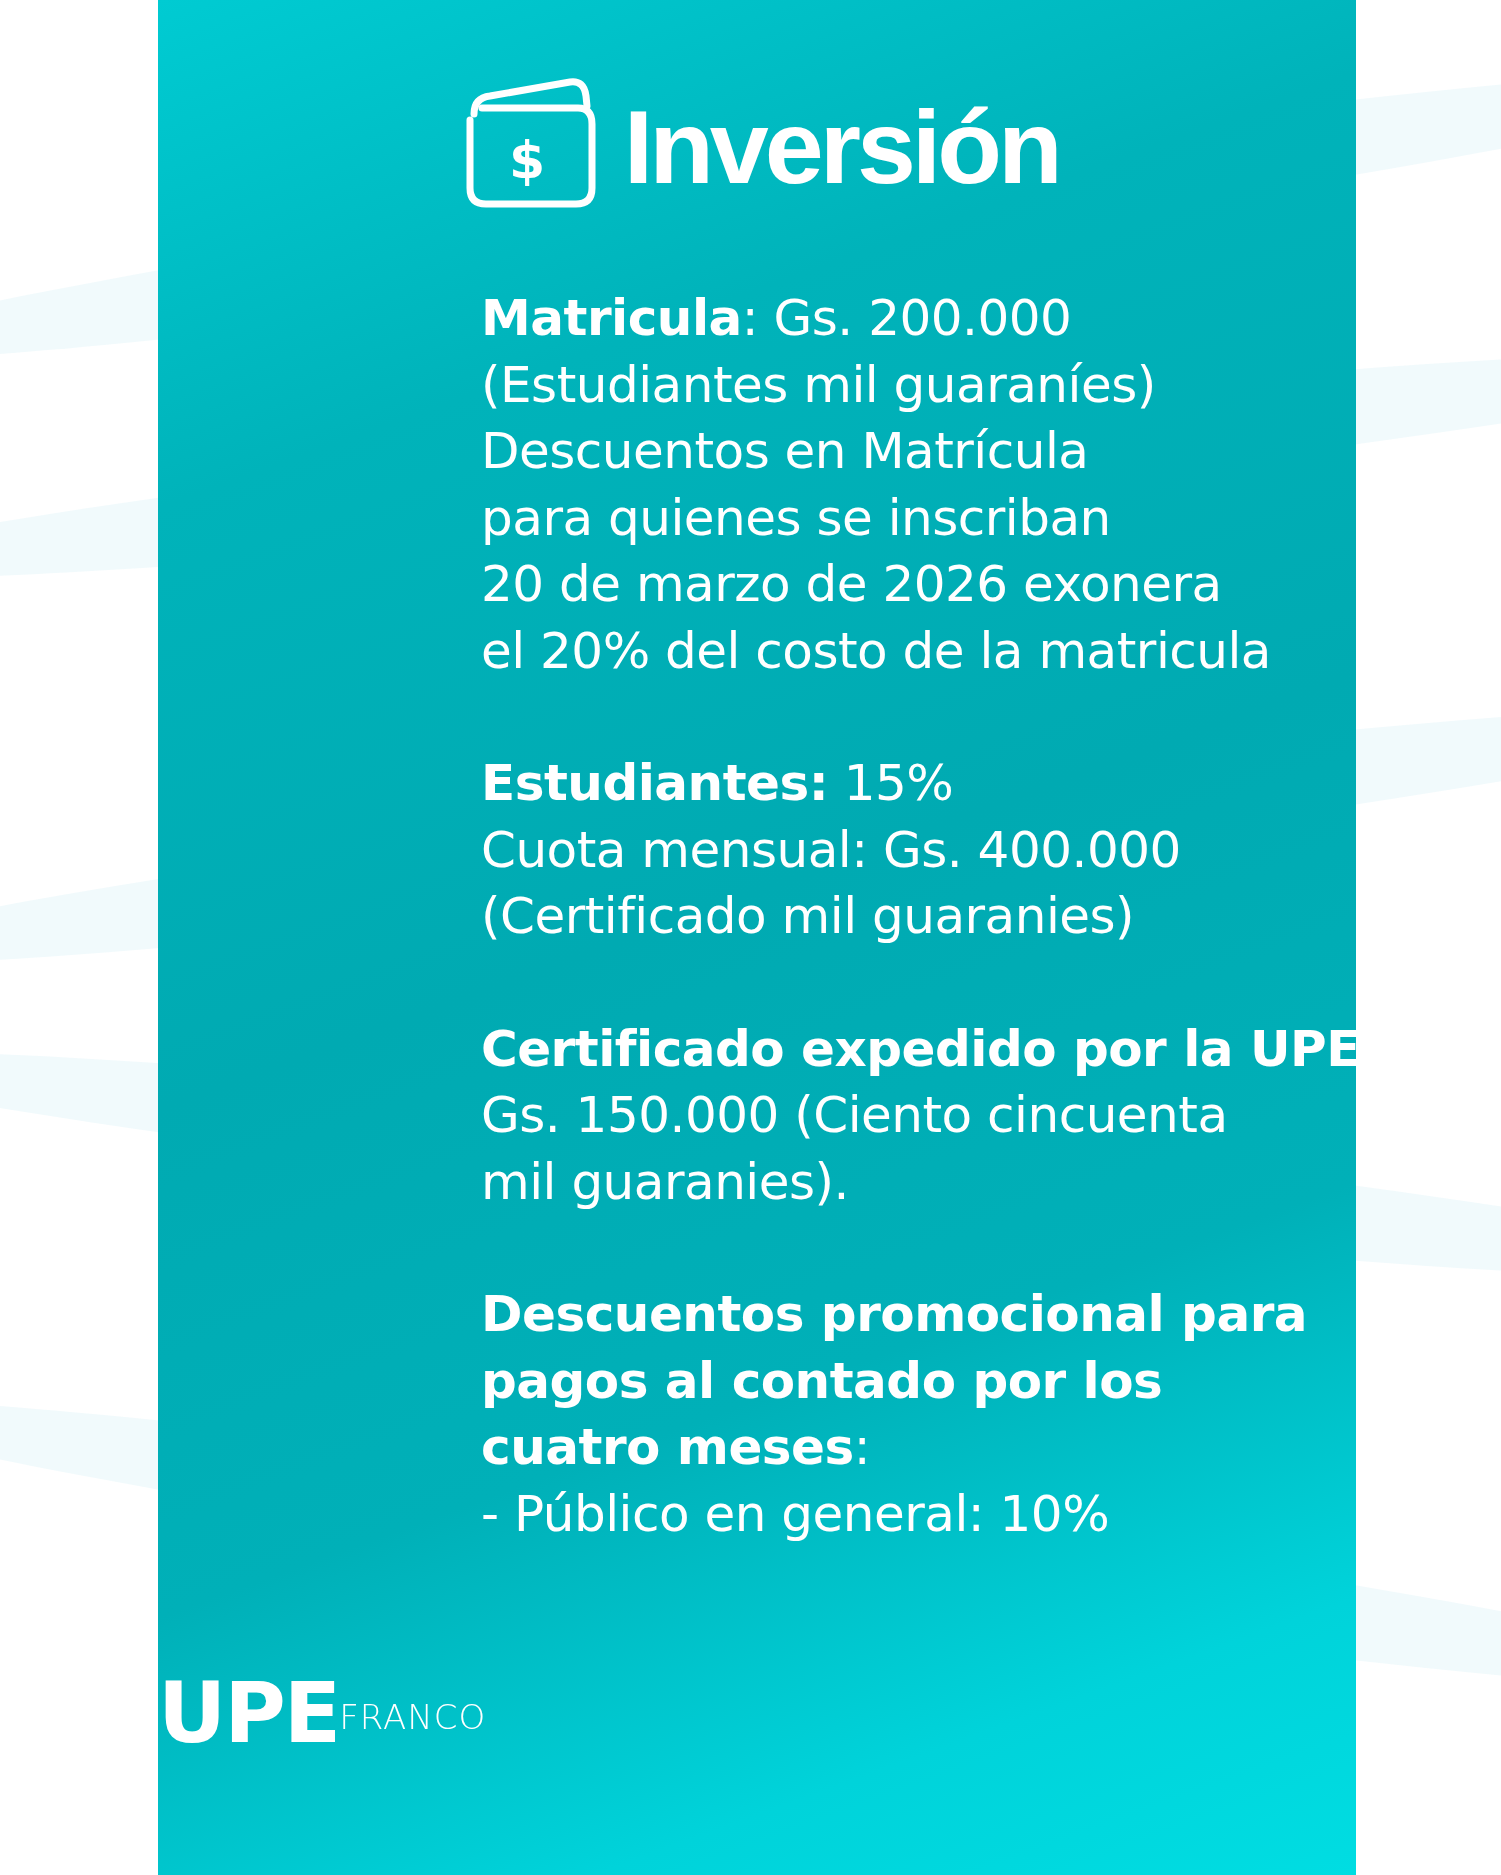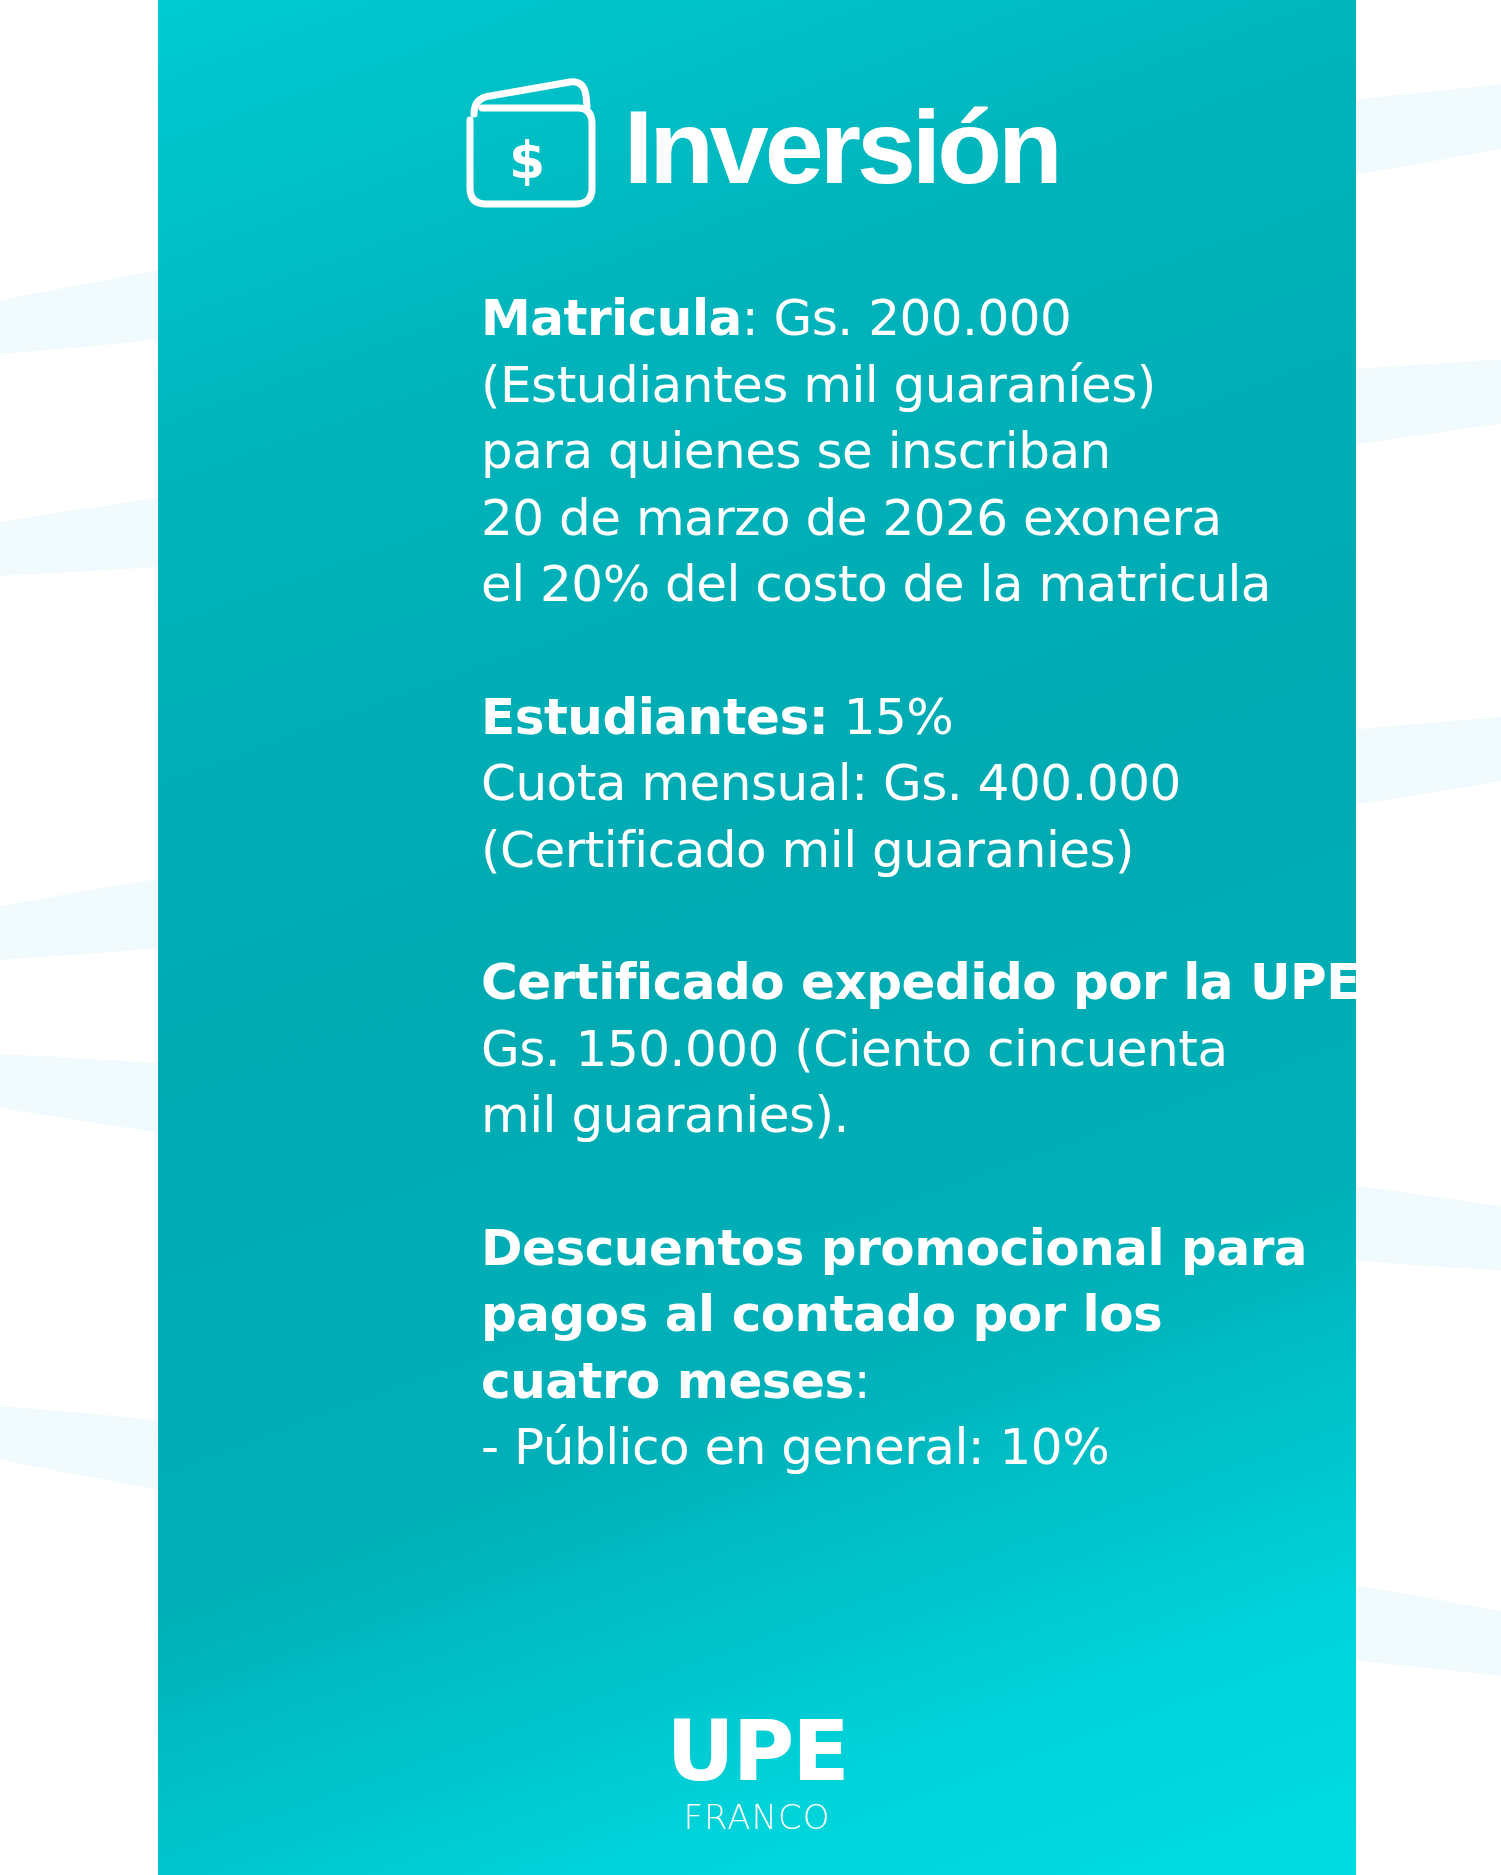--- a/index.html
+++ b/index.html
@@ -29,22 +29,22 @@
     }
     .content {
       position: absolute; left: 290px; top: 285px; width: 1000px;
       color: #fff; font-size: 50px; line-height: 66.5px;
       font-family: "DejaVu Sans", sans-serif; letter-spacing: -0.5px; margin-left: 33px;
     }
     .content .line { white-space: nowrap; display: block; }
     .content b { font-weight: 700; }
     .gap { height: 66px; }
     .logo {
-      position: absolute; top: 1712px; left: 0; width: 100%;
-      display: flex; flex-direction: column; align-items: center; color: #fff;
+      position: absolute; top: 1674px; left: 0; width: 100%;
+      display: flex; flex-direction: row; align-items: center; color: #fff;
     }
     .logo .upe {
       font-family: "DejaVu Sans", sans-serif; font-weight: 700; font-size: 84px;
       line-height: 78px; letter-spacing: -2px;
     }
     .logo .franco {
       font-family: "DejaVu Sans", sans-serif; font-weight: 300; font-size: 34px;
       line-height: 38px; letter-spacing: 1px; margin-top: 8px;
     }
   </style>
@@ -65,20 +65,21 @@
       <path d="M22 30 L118 30 Q132 30 132 46 L132 110 Q132 126 116 126 L26 126 Q10 126 10 110 L10 42" fill="none" stroke="#fff" stroke-width="7" stroke-linecap="round" stroke-linejoin="round"></path>
       <text x="67" y="100" text-anchor="middle" font-family="DejaVu Sans, sans-serif" font-weight="700" font-size="52" fill="#fff">$</text>
     </svg>
     <div class="title">Inversión</div>
   </div>
 
   <div class="content">
     <div>
       <span class="line"><b>Matricula</b><span>: Gs. 200.000</span></span>
       <span class="line">(Estudiantes mil guaraníes)</span>
+      <span class="line">Descuentos en Matrícula</span>
       <span class="line">para quienes se inscriban</span>
       <span class="line">20 de marzo de 2026 exonera</span>
       <span class="line">el 20% del costo de la matricula</span>
     </div>
     <div class="gap"></div>
 
     <div>
       <span class="line"><b>Estudiantes:</b><span> 15%</span></span>
       <span class="line">Cuota mensual: Gs. 400.000</span>
       <span class="line">(Certificado mil guaranies)</span>

